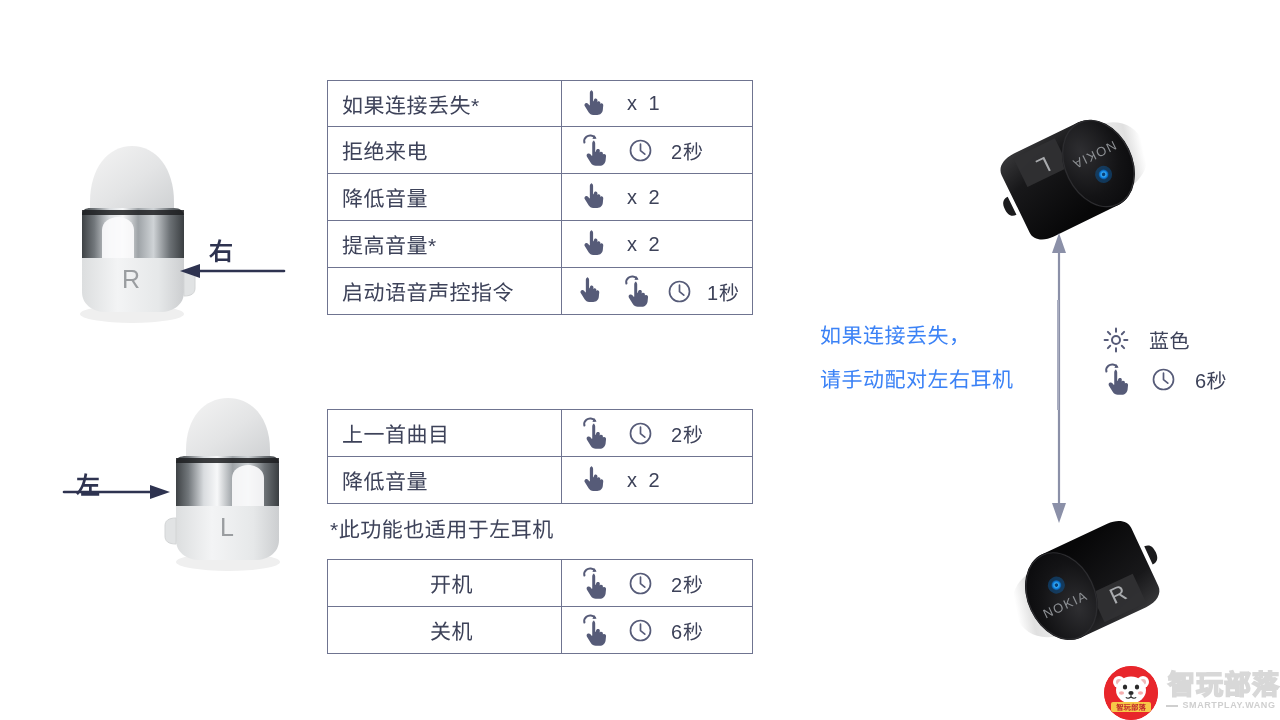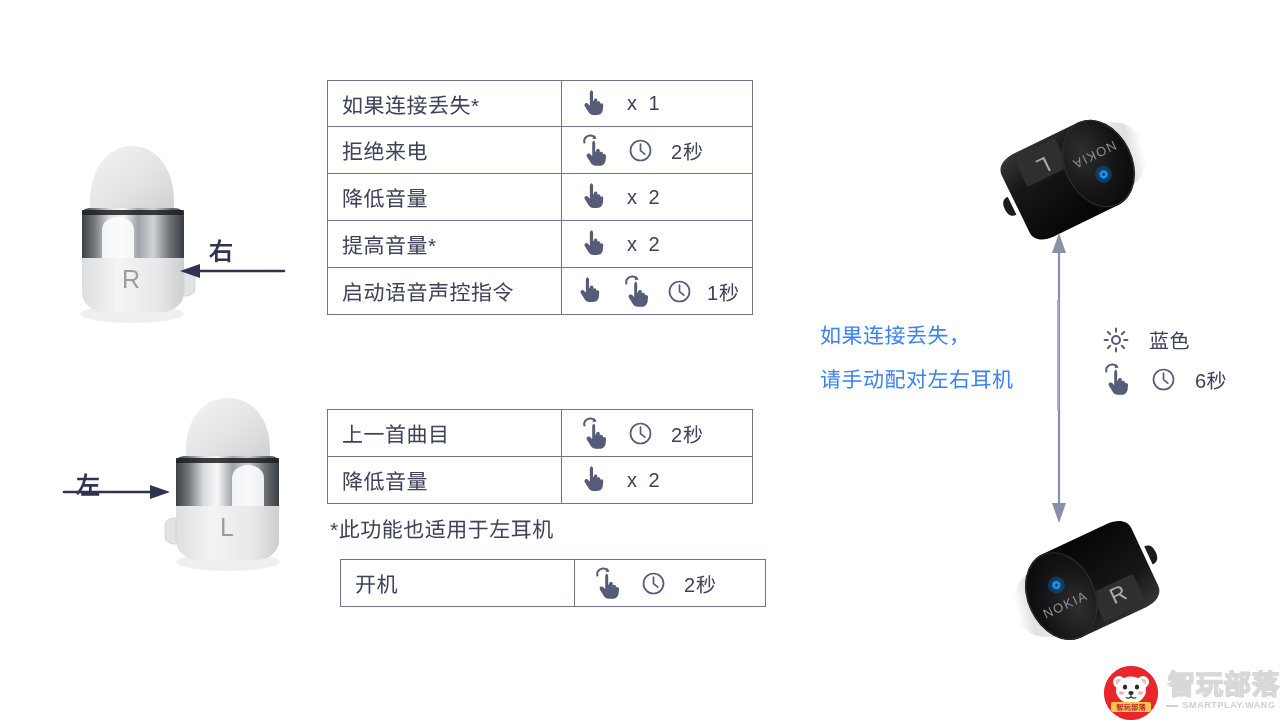--- a/index.html
+++ b/index.html
@@ -392,37 +392,51 @@
             </svg>
           <span class="action-text count">x 2</span>
         </div>
       </td>
     </tr>
   </tbody>
 </table>
 
 <div class="footnote nosel" style="left:330px; top:513px;">*此功能也适用于左耳机</div>
 
-<table class="ctrl-table" style="left:340px; top:559px; width:425px;">
+<table class="ctrl-table" style="left:327px; top:559px; width:425px;text-align:center;">
   <colgroup>
       <col style="width:234px">
       <col style="width:191px">
     </colgroup>
   <tbody>
     <tr style="height:47px">
       <td class="label-cell">开机</td>
       <td class="action-cell">
         <div class="action-inner">
           <svg class="icon-hand-hold" viewBox="0 0 32 34">
               <use href="#def-hold-hand"></use>
             </svg>
           <svg class="icon-clock" viewBox="0 0 23 23">
               <use href="#def-clock"></use>
             </svg>
           <span class="action-text">2秒</span>
+        </div>
+      </td>
+    </tr>
+    <tr style="height:47px">
+      <td class="label-cell">关机</td>
+      <td class="action-cell">
+        <div class="action-inner">
+          <svg class="icon-hand-hold" viewBox="0 0 32 34">
+              <use href="#def-hold-hand"></use>
+            </svg>
+          <svg class="icon-clock" viewBox="0 0 23 23">
+              <use href="#def-clock"></use>
+            </svg>
+          <span class="action-text">6秒</span>
         </div>
       </td>
     </tr>
   </tbody>
 </table>
 
 <div class="bud-black" style="left:975px; top:95px;">
   <svg width="200" height="160" viewBox="0 0 200 160">
     <g transform="rotate(-26 100 80)">
 

